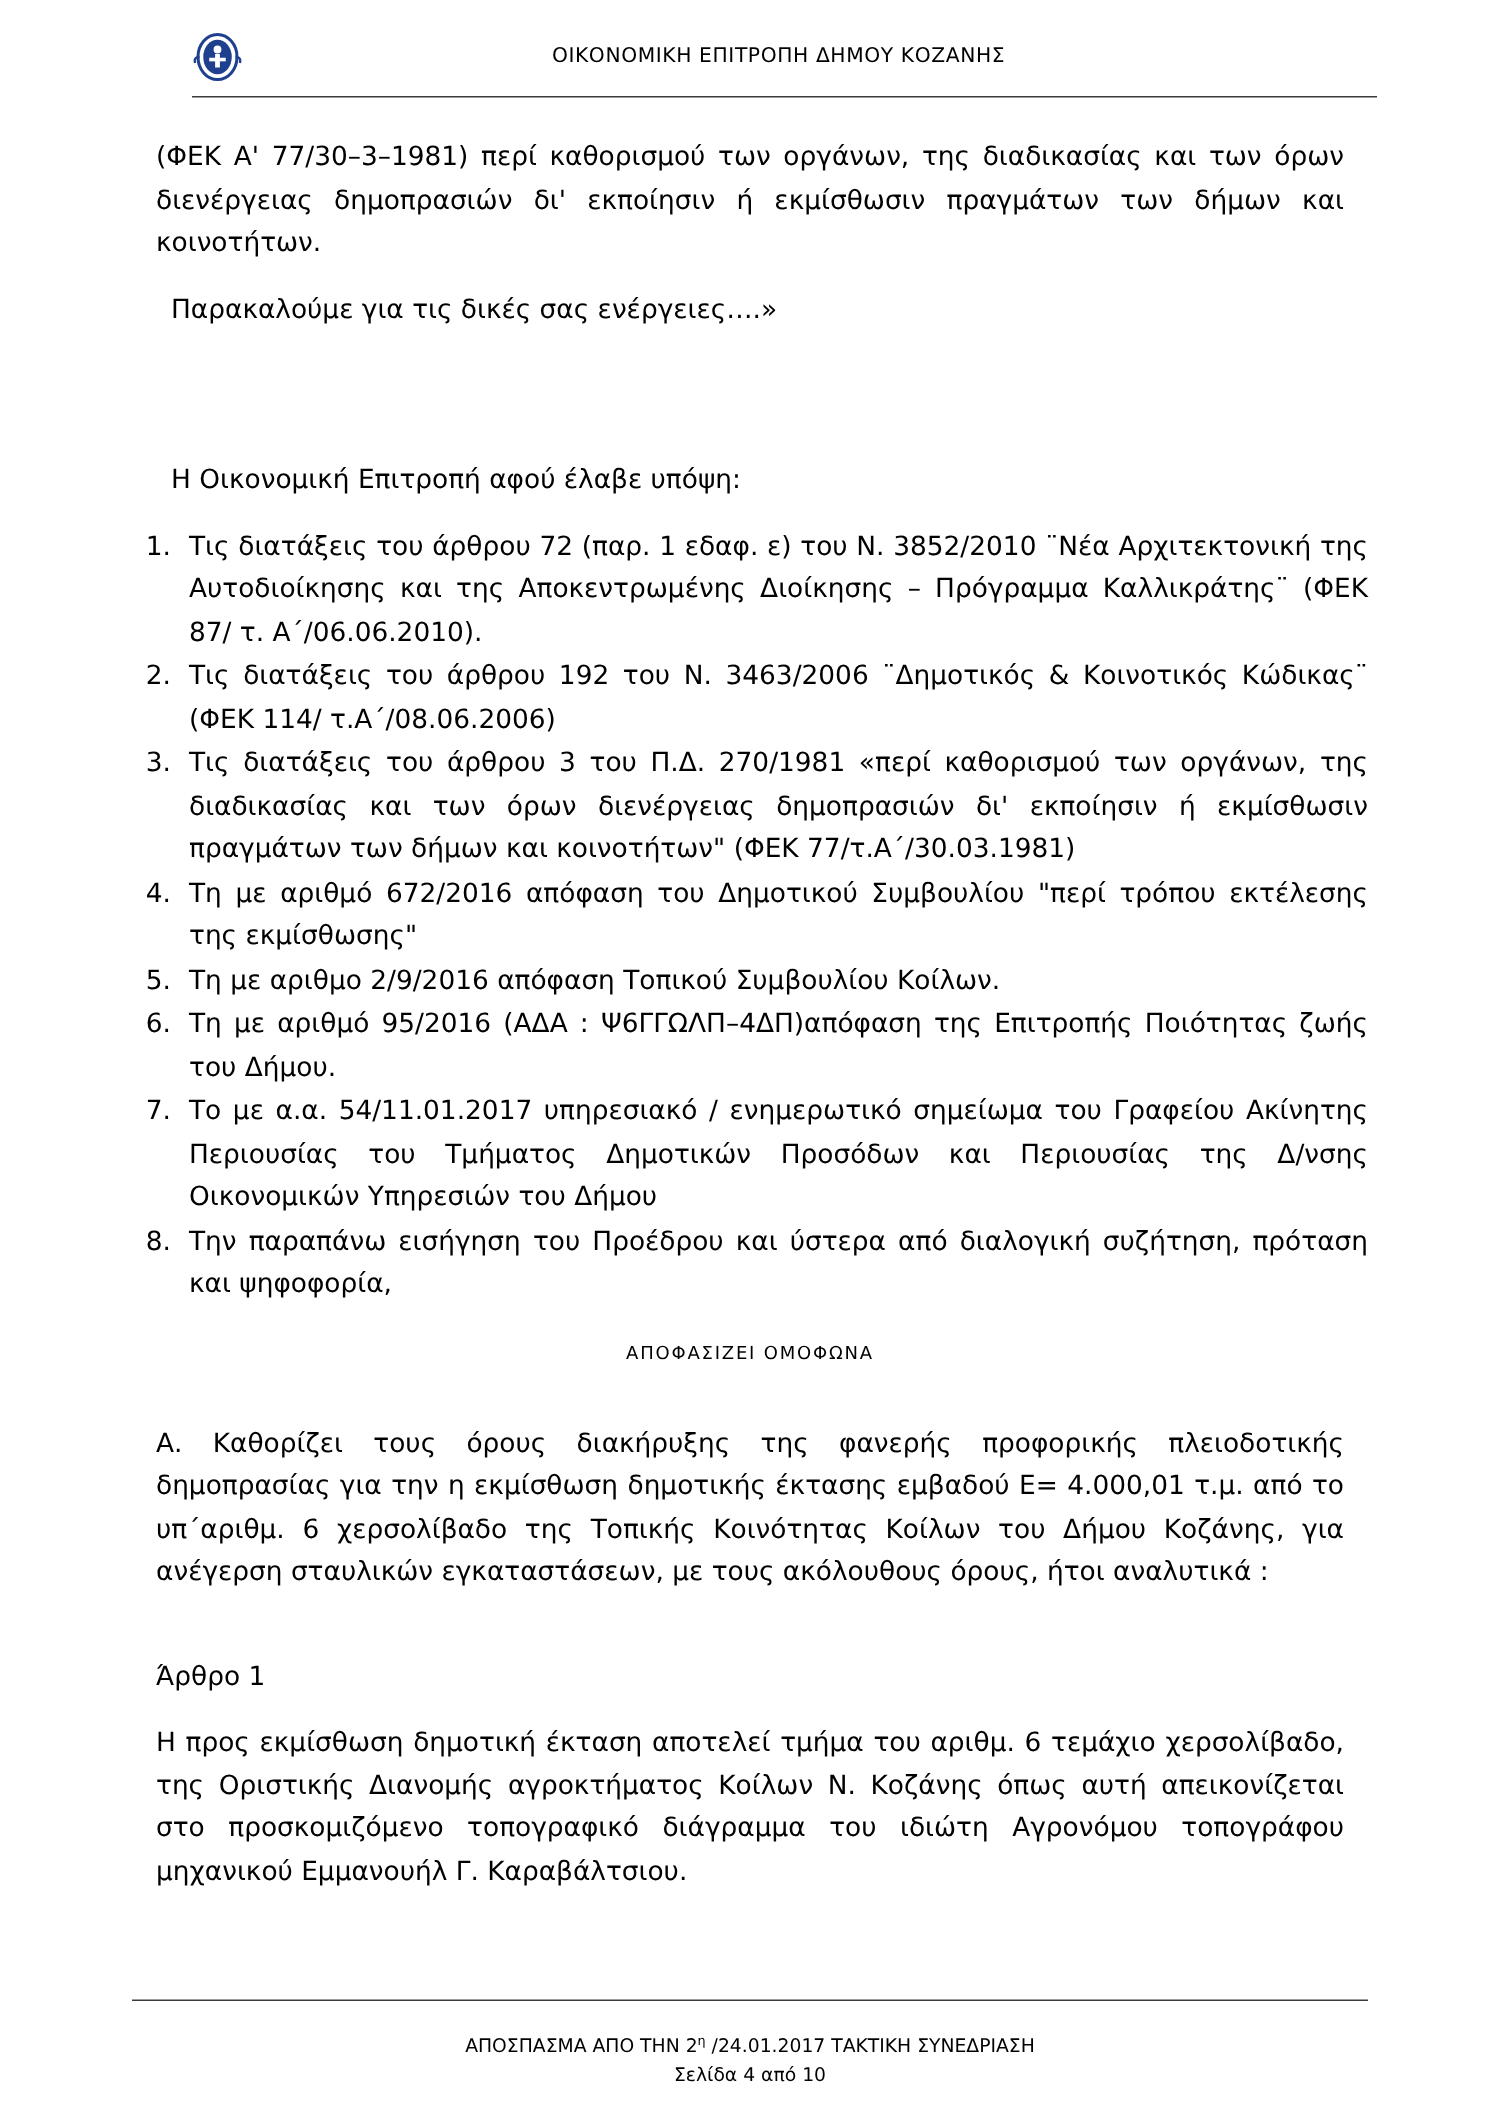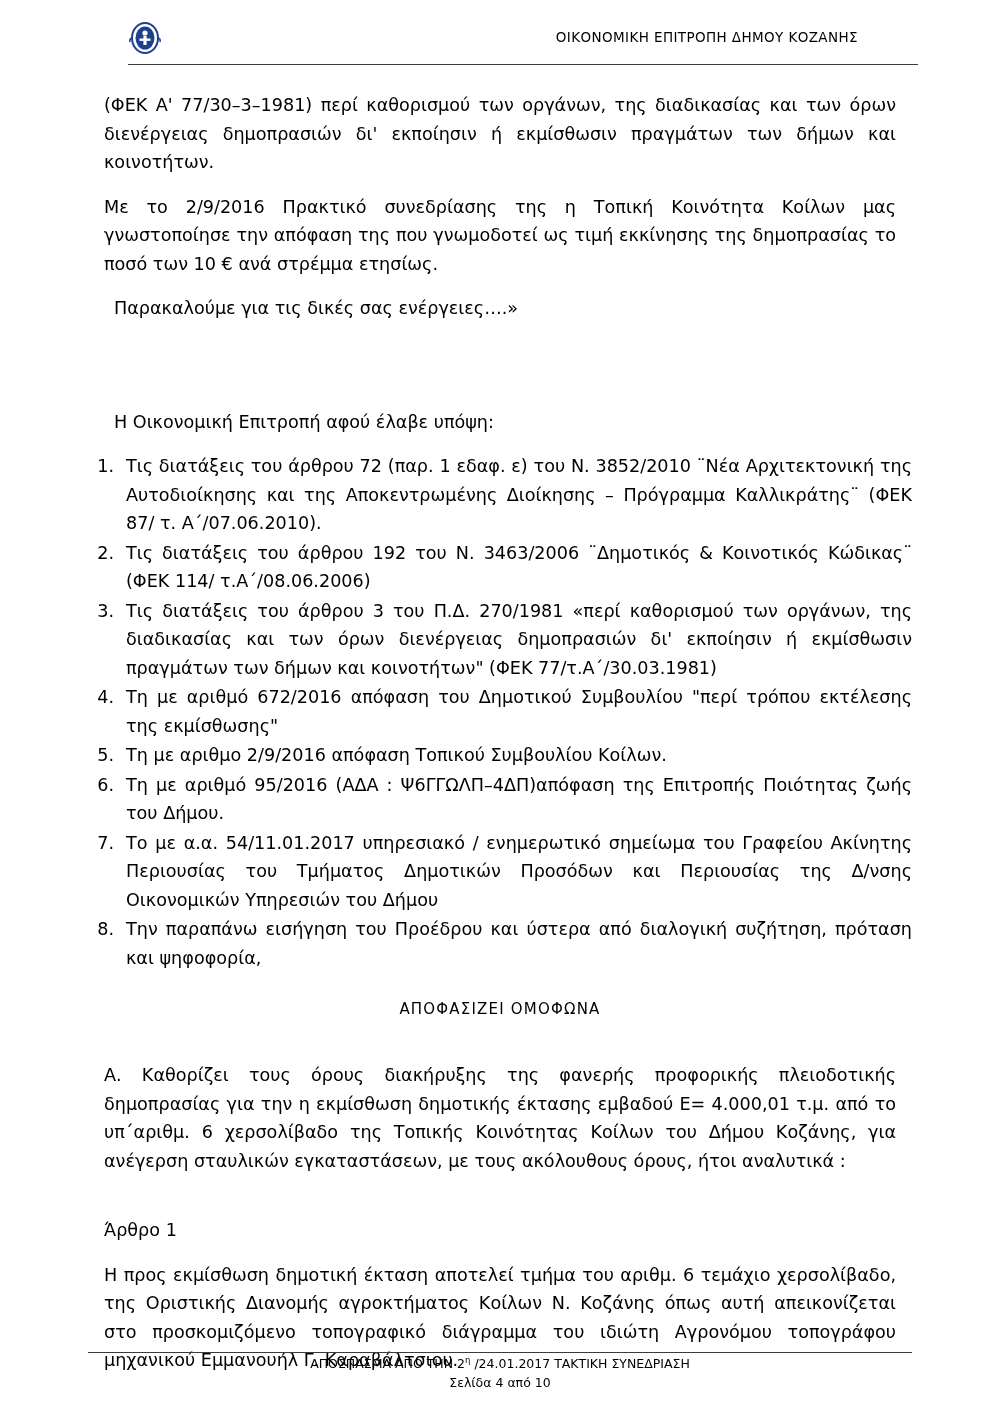--- a/index.html
+++ b/index.html
@@ -35,21 +35,21 @@
   }
   .emblem {
     width: 34px;
     height: 40px;
     flex: 0 0 34px;
     margin-right: 18px;
     position: relative;
   }
   .emblem svg { display: block; }
   .header-text {
-    text-align: right;
+    text-align: center;
     font-size: 13.5px;
     line-height: 1.45;
     letter-spacing: .4px;
     flex: 1 1 auto;
     padding-right: 60px;
   }
   .header-text div { white-space: nowrap; }
   
   .body {
     font-size: 17.6px;
@@ -81,30 +81,30 @@
     padding-right: 12px;
     box-sizing: border-box;
   }
   ol.numlist > li .txt {
     flex: 1 1 auto;
     text-align: justify;
   }
   .center {
     text-align: center;
     letter-spacing: 1.2px;
-    font-size: 15px;
+    font-size: 12px;
   }
   
   .footer {
     position: absolute;
     left: 88px;
     right: 88px;
     bottom: 22px;
     border-top: 1px solid #3b3b3b;
-    padding-top: 1px;
+    padding-top: 21px;
     text-align: center;
     font-size: 12.5px;
     line-height: 1.5;
   }
   .footer sup { font-size: 8.5px; vertical-align: super; }
   .nowrap { white-space: nowrap; }
 </style>
 </head>
 <body>
 
@@ -123,37 +123,36 @@
       </svg>
     </div>
     <div class="header-text">
       <div>ΟΙΚΟΝΟΜΙΚΗ  ΕΠΙΤΡΟΠΗ  ΔΗΜΟΥ   ΚΟΖΑΝΗΣ</div>
     </div>
   </div>
 
   <div class="body">
 
     <p class="para">(ΦΕΚ Α' 77/30–3–1981) περί καθορισμού των οργάνων, της διαδικασίας και των όρων διενέργειας δημοπρασιών δι' εκποίησιν ή εκμίσθωσιν πραγμάτων των δήμων και κοινοτήτων.</p>
-    <p class="para">Με το 2/9/2016 Πρακτικό συνεδρίασης της η Τοπική Κοινότητα Κοίλων    μας γνωστοποίησε την απόφαση της που γνωμοδοτεί ως  τιμή  εκκίνησης της δημοπρασίας το  ποσό των 10 € ανά στρέμμα ετησίως.</p>
     <p class="para indent-s">Παρακαλούμε για τις δικές σας ενέργειες….»</p>
 
     <div class="gap-lg"></div>
 
 
     <div class="gap-md"></div>
 
 
     <div class="gap-sm"></div>
 
     <p class="para indent-s">Η Οικονομική Επιτροπή αφού έλαβε υπόψη:</p>
 
     <ol class="numlist">
       <li>
         <span class="num">1.</span>
-        <span class="txt">Τις διατάξεις του άρθρου 72 (παρ. 1 εδαφ. ε) του Ν. 3852/2010 ¨Νέα Αρχιτεκτονική της Αυτοδιοίκησης και της Αποκεντρωμένης Διοίκησης – Πρόγραμμα Καλλικράτης¨ (ΦΕΚ 87/ τ. Α΄/07.06.2010).</span>
+        <span class="txt">Τις διατάξεις του άρθρου 72 (παρ. 1 εδαφ. ε) του Ν. 3852/2010 ¨Νέα Αρχιτεκτονική της Αυτοδιοίκησης και της Αποκεντρωμένης Διοίκησης – Πρόγραμμα Καλλικράτης¨ (ΦΕΚ 87/ τ. Α΄/06.06.2010).</span>
       </li>
       <li>
         <span class="num">2.</span>
         <span class="txt">Τις διατάξεις του άρθρου 192 του Ν. 3463/2006 ¨Δημοτικός &amp; Κοινοτικός Κώδικας¨ (ΦΕΚ 114/ τ.Α΄/08.06.2006)</span>
       </li>
       <li>
         <span class="num">3.</span>
         <span class="txt">Τις διατάξεις του άρθρου 3 του Π.Δ. 270/1981 «περί καθορισμού των οργάνων, της διαδικασίας και των όρων διενέργειας δημοπρασιών δι' εκποίησιν ή εκμίσθωσιν πραγμάτων των δήμων και κοινοτήτων" (ΦΕΚ  77/τ.Α΄/30.03.1981)</span>
       </li>
       <li>

